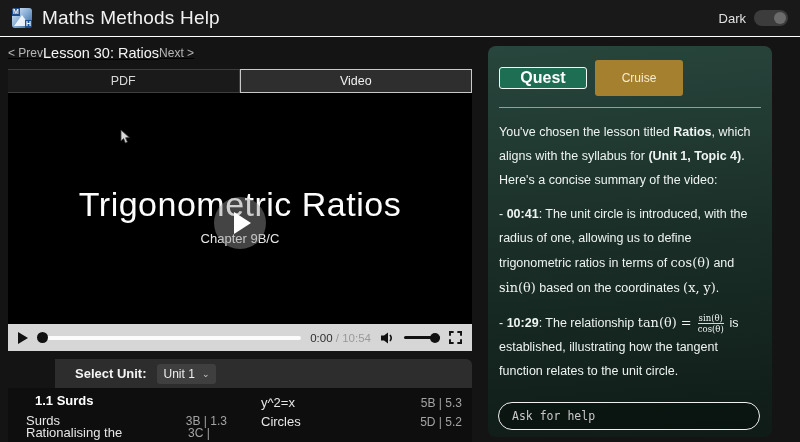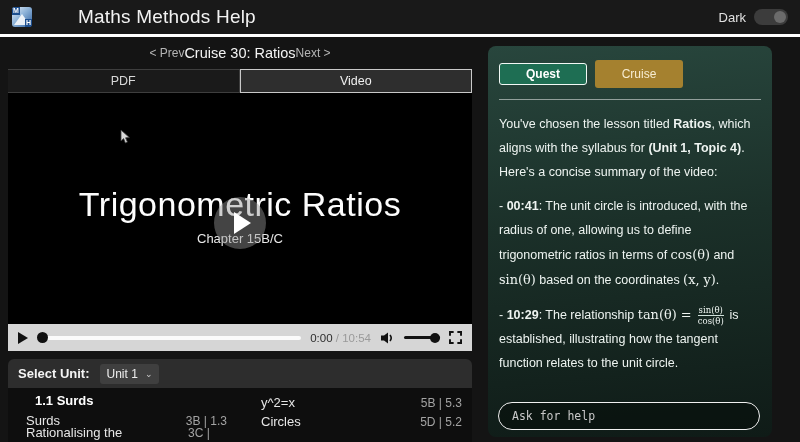--- a/index.html
+++ b/index.html
@@ -1,44 +1,44 @@
 <!DOCTYPE html>
 <html><head>
 <meta charset="utf-8">
 <style>
   * { margin:0; padding:0; box-sizing:border-box; }
   html,body { width:800px; height:442px; overflow:hidden; background:#141414;
     font-family:"Liberation Sans", sans-serif; }
 
   
   .header { position:absolute; left:0; top:0; width:800px; height:37px;
-    background:#191919; border-bottom:3px solid #ffffff;
-    display:flex; align-items:center; padding:0 12px;gap:36px; }
+    background:#191919; border-bottom:1px solid #ffffff;
+    display:flex; align-items:center; padding:0 12px; }
   .logo { width:20px; height:20px; border-radius:3px; position:relative;
     background:linear-gradient(135deg,#e8eef7 0%,#8fb4d9 45%,#2e5f9e 100%);
     margin-right:10px; overflow:hidden; }
   .logo .mtn { position:absolute; left:2px; bottom:2px; width:0; height:0;
     border-left:8px solid transparent; border-right:8px solid transparent;
     border-bottom:11px solid #ffffff; opacity:.85; }
   .logo .lm, .logo .lh { position:absolute; font-size:7px; font-weight:bold;
     color:#fff; background:#1d4f8f; padding:0 1px; line-height:8px; }
   .logo .lm { left:0; top:0; }
   .logo .lh { right:0; bottom:0; }
   .app-title { color:#f2f2f2; font-size:19px; letter-spacing:.2px; }
   .header-right { margin-left:auto; display:flex; align-items:center; gap:8px; }
   .theme-label { color:#e0e0e0; font-size:13px; }
   .toggle { width:34px; height:16px; border-radius:9px; background:#3c3c3c;
     position:relative; cursor:pointer; }
   .toggle .knob { position:absolute; right:2px; top:2px; width:12px; height:12px;
     border-radius:50%; background:#6b6b6b; }
 
   
   .left-col { position:absolute; left:8px; top:44px; width:464px; }
-  .lesson-nav { display:flex; align-items:center; justify-content:center;
-    height:18px; }
+  .lesson-nav { display:flex; align-items:center; justify-content:flex-start;
+    height:18px;text-decoration:underline; }
   .nav-link { color:#b5b5b5; font-size:12px; cursor:pointer; }
   .lesson-title { color:#f4f4f4; font-size:14.5px; font-weight:500; }
 
   .tabs { display:flex; margin-top:7px; height:24px; }
   .tab { flex:1; display:flex; align-items:center; justify-content:center;
     font-size:12.5px; cursor:pointer; }
   .tab.active { background:#2e2e2e; border:1px solid #c9c9c9; color:#f0f0f0; }
   .tab.inactive { background:#1a1a1a; border:1px solid #3e3e3e; border-left:none;
     color:#d8d8d8; }
 
@@ -68,43 +68,43 @@
   .time .cur { color:#2e2e2e; }
   .time .dur { color:#9a9a9a; }
   .vol-slider { position:relative; width:36px; height:10px; display:flex;
     align-items:center; cursor:pointer; }
   .vol-slider .track { width:100%; height:3px; background:#111; border-radius:2px; }
   .vol-slider .dot { position:absolute; right:0; top:0; width:10px; height:10px;
     border-radius:50%; background:#111; }
 
   .unit-card { margin-top:8px; border-radius:6px 6px 0 0; overflow:hidden; }
   .unit-header { height:29px; background:#2d2d2d; display:flex; align-items:center;
-    gap:10px; padding:0 10px; }
+    gap:10px; padding:0 20px;margin-left:47px; }
   .unit-label { color:#f4f4f4; font-size:13px; font-weight:bold; }
   .unit-select { background:#3f3f3f; color:#eeeeee; font-size:12px; border-radius:3px;
     padding:3px 7px; display:flex; align-items:center; gap:7px; cursor:pointer; }
   .unit-select .chev { font-size:9px; color:#cccccc; }
   .topic-table { background:#0e0e0e; padding:5px 10px 0 10px; display:grid;
     grid-template-columns:1fr 1fr; column-gap:26px; }
   .topic-heading { color:#ffffff; font-size:13px; font-weight:bold; height:18px;margin-left:17px; }
   .topic-row { display:flex; justify-content:space-between; align-items:center;
     height:19px; cursor:pointer; }
   .topic-name { color:#e6e6e6; font-size:13px; padding-left:8px; }
   .topic-code { color:#a3a3a3; font-size:12px; }
 
   
   .assistant-panel { position:absolute; left:488px; top:46px; width:284px; height:391px;
     border-radius:8px; padding:12px 11px;
     background:linear-gradient(175deg,#28463d 0%,#1b3029 45%,#0f1b17 100%); }
   .assistant-row { display:flex; align-items:center; gap:8px; margin-top:2px; }
   .assistant-label { color:#eef5f2; font-size:13px; }
   .btn-quest { width:88px; height:22px; background:#1e6e53; border:1.5px solid #f2f8f5;
-    border-radius:3px; color:#ffffff; font-size:12px; font-weight:bold;
+    border-radius:3px; color:#ffffff; font-size:16px; font-weight:bold;
     display:flex; align-items:center; justify-content:center; cursor:pointer; }
-  .btn-cruise { width:88px; height:28px; background:#a5812f; border-radius:3px;
+  .btn-cruise { width:88px; height:36px; background:#a5812f; border-radius:3px;
     color:#f7ecd0; font-size:12px; display:flex; align-items:center;
     justify-content:center; cursor:pointer; }
   .assistant-divider { margin-top:11px; border-top:1px solid rgba(255,255,255,.5); }
 
   .chat { margin-top:13px; color:#eef4f1; font-size:12.5px; line-height:1.9;
     height:280px; overflow:hidden; }
   .chat p { margin-bottom:11px; }
   .chat .b { font-weight:bold; }
   .chat .math { font-family:"DejaVu Serif", serif; font-size:1.03em; }
   .frac { display:inline-flex; flex-direction:column; vertical-align:middle;
@@ -133,32 +133,32 @@
     <div class="toggle">
       <div class="knob"></div>
     </div>
   </div>
 </div>
 
 <div class="left-col">
 
   <div class="lesson-nav">
     <span class="nav-link">&lt; Prev</span>
-    <span class="lesson-title">Cruise 30: Ratios</span>
+    <span class="lesson-title">Lesson 30: Ratios</span>
     <span class="nav-link">Next &gt;</span>
   </div>
 
   <div class="tabs">
     <div class="tab inactive">PDF</div>
     <div class="tab active">Video</div>
   </div>
 
   <div class="video-stage">
     <div class="video-title">Trigonometric Ratios</div>
-    <div class="video-subtitle">Chapter 15B/C</div>
+    <div class="video-subtitle">Chapter 9B/C</div>
     <div class="play-overlay">
       <div class="tri"></div>
     </div>
     <svg class="cursor" width="12" height="16" viewBox="0 0 12 16">
       <path d="M1,1 L1,12 L3.6,9.6 L5.4,14 L7.4,13.1 L5.6,8.8 L9.4,8.6 Z" fill="#d9d9d9" stroke="#3c3c3c" stroke-width="0.8"></path>
     </svg>
   </div>
 
   <div class="controls">
     <div class="ctl-play"></div>

